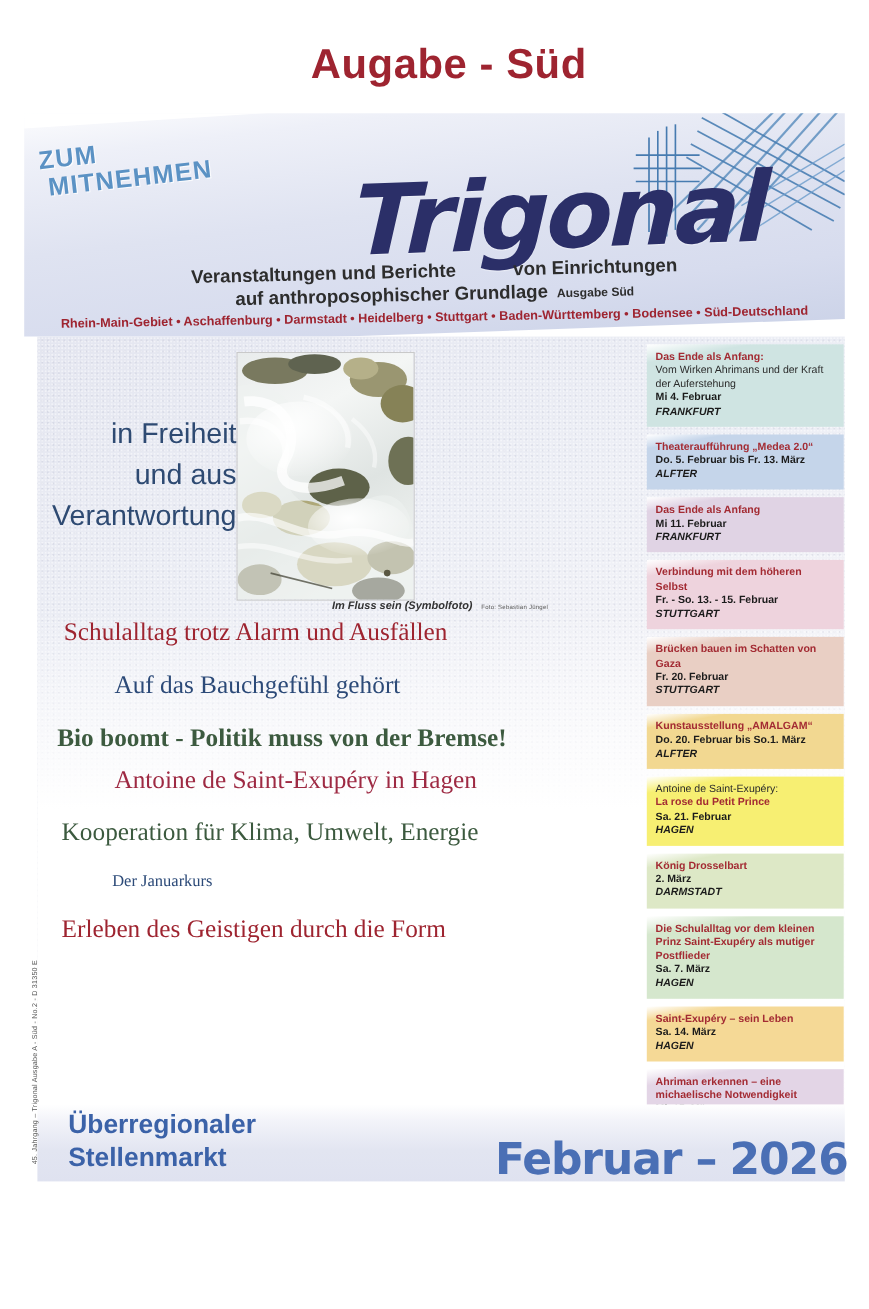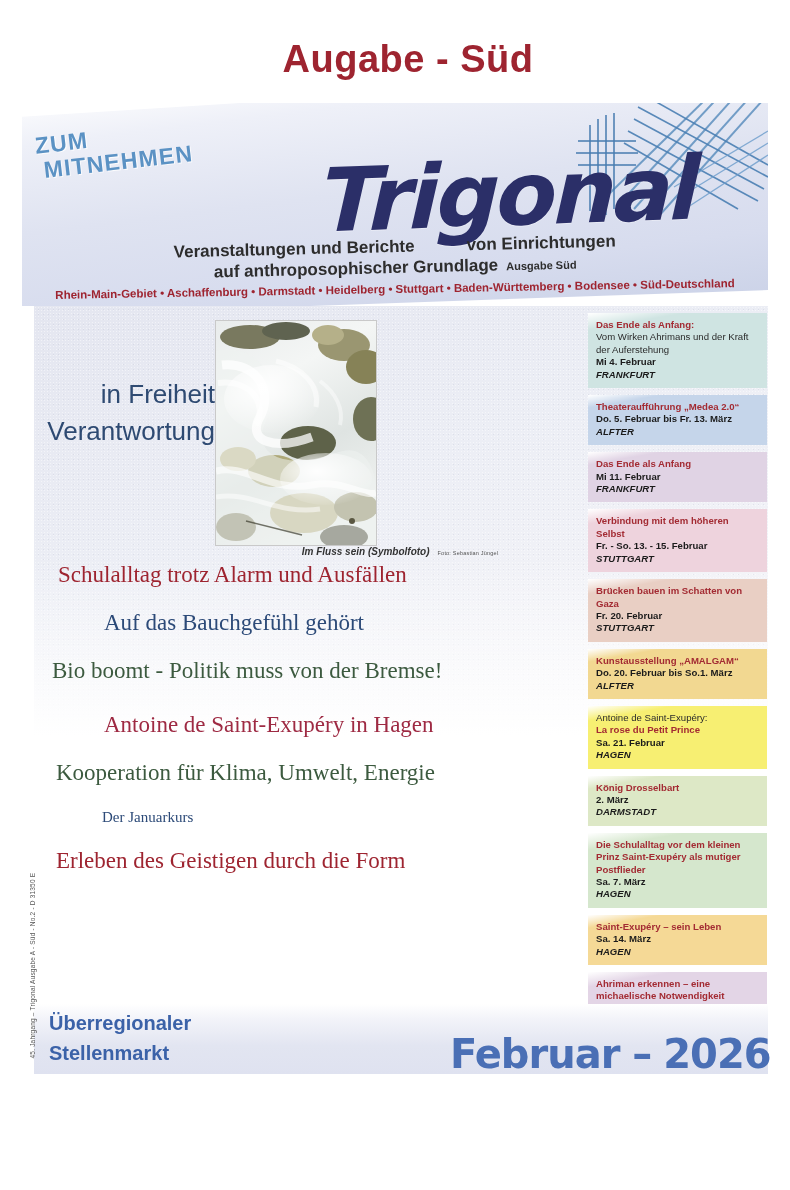--- a/index.html
+++ b/index.html
@@ -144,24 +144,24 @@
     display:block;font-size:15px;line-height:22px;
   }
   .teaser .main{display:block;}
 
   
   .stellen-bar{
     position:absolute;left:34px;top:1004px;width:734px;height:70px;
     background:linear-gradient(180deg,#ffffff 0%,#f2f3f9 22%,#e2e5f1 60%,#dfe2f0 100%);
   }
   .stellen-txt{
-    position:absolute;left:49px;top:1008px;
+    position:absolute;left:62px;top:1008px;
     color:#3b62a8;font-weight:bold;
     font-family:"Liberation Sans",sans-serif;
-    font-size:20px;line-height:30px;
+    font-size:24px;line-height:30px;
   }
   .stellen-txt span{display:block;}
 
   .vorschau{
     position:absolute;left:478px;top:1010px;
     background:linear-gradient(180deg,#f4f5fa 0%,#e8eaf4 100%);
     padding:2px 10px 2px 8px;
   }
   .vorschau-in{
     color:#4a6fb5;font-weight:bold;
@@ -314,31 +314,32 @@
       <circle cx="136" cy="200" r="3" fill="#5a5742"></circle>
     </svg>
   </div>
 
   <div class="hero-caption">
     <span>Im Fluss sein (Symbolfoto)</span><span class="hero-credit">Foto: Sebastian Jüngel</span>
   </div>
 
   <div class="hero-head">
     <span>in Freiheit</span>
+    <span>und aus</span>
     <span>Verantwortung</span>
   </div>
 
   <div class="teasers">
       <div class="teaser" style="color: rgb(158, 36, 48); padding-left: 24px; margin-bottom: 18px;">
         <span class="main">Schulalltag trotz Alarm und Ausfällen</span>
       </div>
       <div class="teaser" style="color: rgb(44, 74, 120); padding-left: 70px; margin-bottom: 18px;">
         <span class="main">Auf das Bauchgefühl gehört</span>
       </div>
-      <div class="teaser" style="color: rgb(60, 90, 63); padding-left: 18px; margin-bottom: 24px;">
+      <div class="teaser" style="color: rgb(60, 90, 63); padding-left: 18px; margin-bottom: 8px; font-weight: bold;">
         <span class="main">Bio boomt - Politik muss von der Bremse!</span>
       </div>
       <div class="teaser" style="color: rgb(158, 42, 67); padding-left: 70px; margin-bottom: 18px;">
         <span class="main">Antoine de Saint-Exupéry in Hagen</span>
       </div>
       <div class="teaser" style="color: rgb(60, 90, 63); padding-left: 22px; margin-bottom: 18px;">
         <span class="main">Kooperation für Klima, Umwelt, Energie</span>
       </div>
       <div class="teaser kicker-wrap" style="color: rgb(44, 74, 120); padding-left: 68px; margin-bottom: 18px;">
         <span class="kicker">Der Januarkurs</span>

